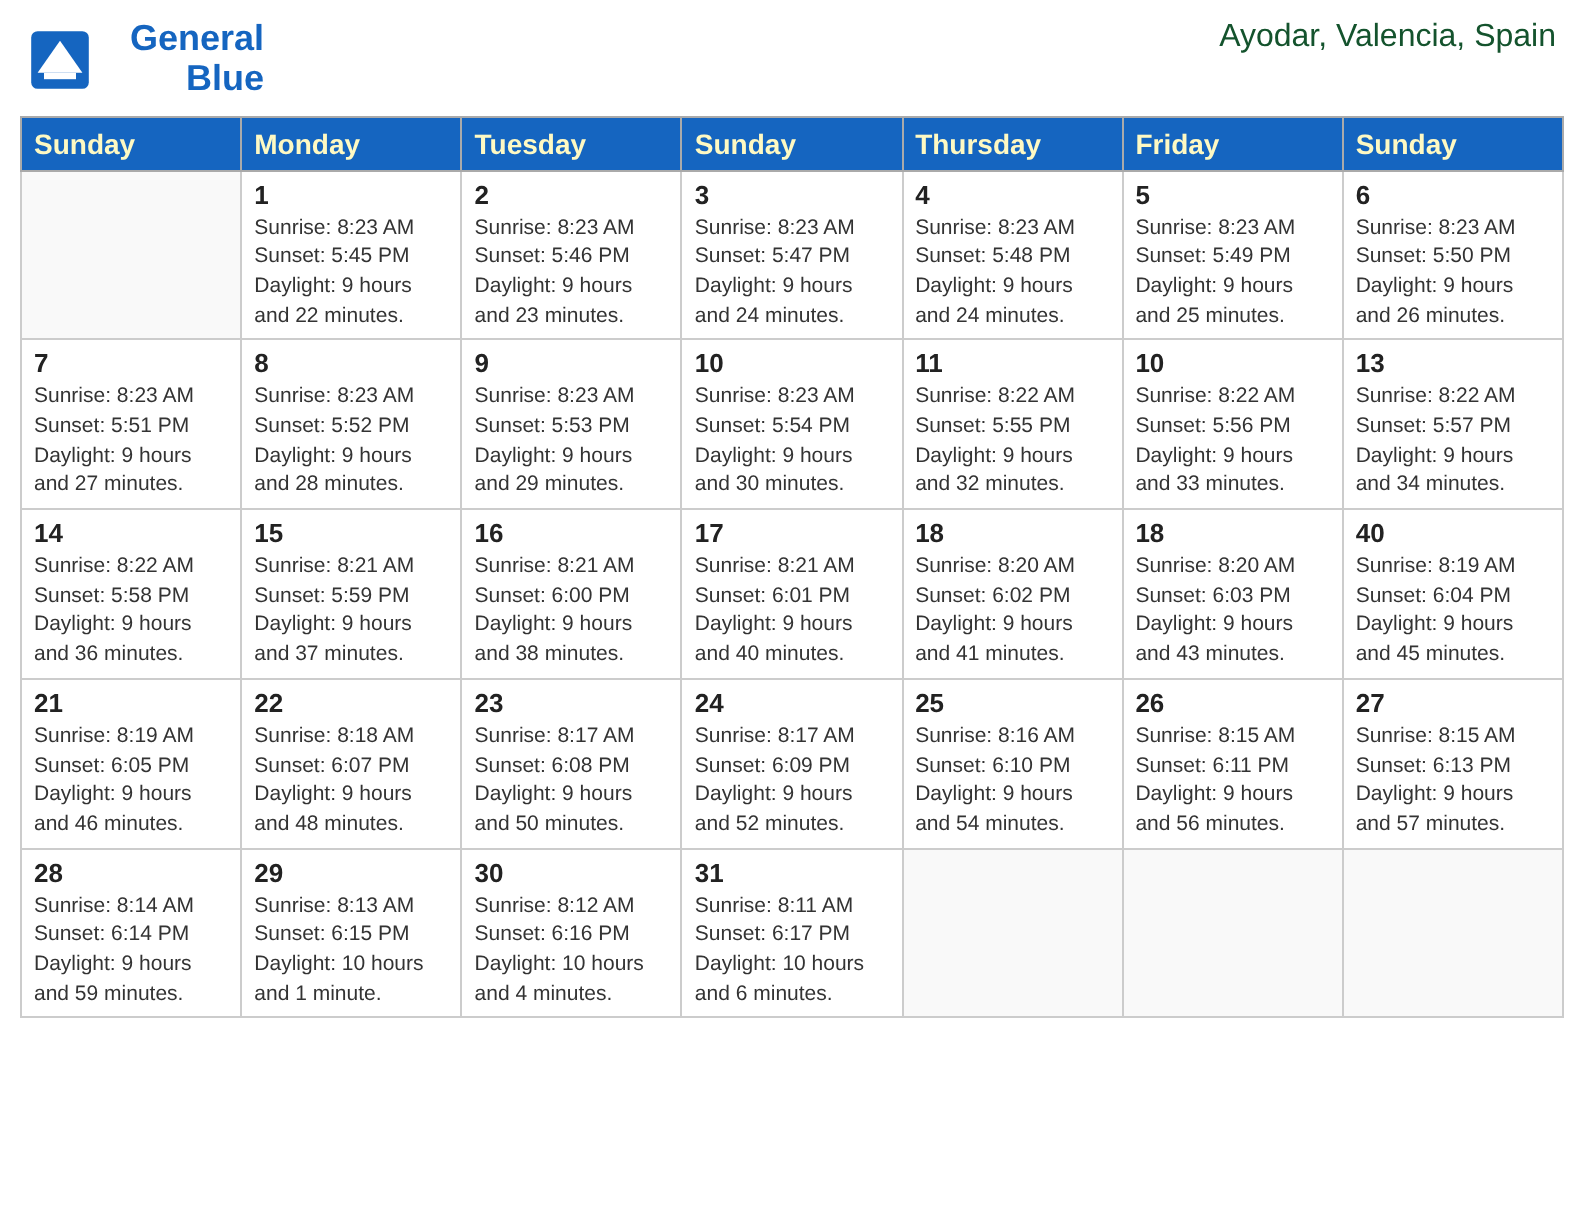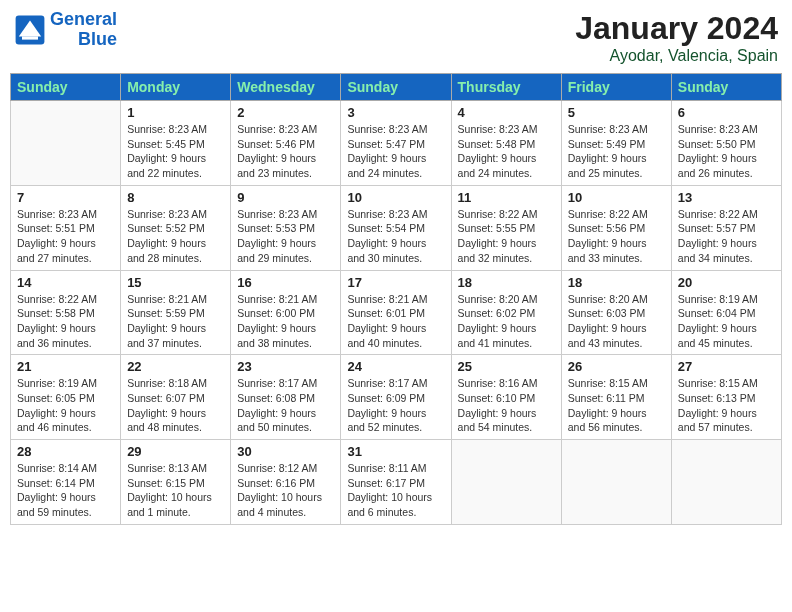--- a/index.html
+++ b/index.html
@@ -13,21 +13,21 @@
     .header {
       display: flex;
       justify-content: space-between;
       align-items: flex-start;
       margin-bottom: 8px;
       padding: 0 4px;
     }
     .logo {
       display: flex;
       align-items: center;
-      gap: 4px;
+      gap: 19px;
     }
     .logo-text {
       font-size: 18px;
       font-weight: bold;
       color: #333;
       line-height: 1.1;
     }
     .logo-text span {
       color: #1565c0;
     }
@@ -47,21 +47,21 @@
       font-size: 16px;
       font-weight: normal;
       color: #14532d;
     }
     .calendar {
       width: 100%;
       border-collapse: collapse;
     }
     .calendar th {
       background-color: #1565c0;
-      color: #86efac;
+      color: #fef9c3;
       text-align: left;
       padding: 5px 6px;
       font-size: 14px;
       font-weight: bold;
       border: 1px solid #aaa;
     }
     .calendar td {
       border: 1px solid #ccc;
       vertical-align: top;
       padding: 4px 6px;
@@ -96,31 +96,30 @@
       <rect x="2" y="2" width="36" height="36" rx="4" fill="#1565c0"></rect>
       <polygon points="20,8 34,28 6,28" fill="white"></polygon>
       <rect x="10" y="28" width="20" height="4" fill="white"></rect>
     </svg>
     <div class="logo-text">
       <div><span>General</span></div>
       <div><span style="color:#1565c0;margin-left:28px;">Blue</span></div>
     </div>
   </div>
   <div class="title-block">
-    <h1>January 2024</h1>
     <h2>Ayodar, Valencia, Spain</h2>
   </div>
 </div>
 
 <table class="calendar">
   <thead>
     <tr>
     <th>Sunday</th>
         <th>Monday</th>
-        <th>Wednesday</th>
+        <th>Tuesday</th>
         <th>Sunday</th>
         <th>Thursday</th>
         <th>Friday</th>
         <th>Sunday</th>
       </tr>
   </thead>
   <tbody id="calendar-body">
   <tr>
         <td class="empty"></td>
         <td>
@@ -197,21 +196,21 @@
         </td>
         <td>
           <span class="day-number">18</span>
           <div class="day-info">Sunrise: 8:20 AM<br>Sunset: 6:02 PM<br>Daylight: 9 hours and 41 minutes.</div>
         </td>
         <td>
           <span class="day-number">18</span>
           <div class="day-info">Sunrise: 8:20 AM<br>Sunset: 6:03 PM<br>Daylight: 9 hours and 43 minutes.</div>
         </td>
         <td>
-          <span class="day-number">20</span>
+          <span class="day-number">40</span>
           <div class="day-info">Sunrise: 8:19 AM<br>Sunset: 6:04 PM<br>Daylight: 9 hours and 45 minutes.</div>
         </td>
       </tr>
       <tr>
         <td>
           <span class="day-number">21</span>
           <div class="day-info">Sunrise: 8:19 AM<br>Sunset: 6:05 PM<br>Daylight: 9 hours and 46 minutes.</div>
         </td>
         <td>
           <span class="day-number">22</span>

